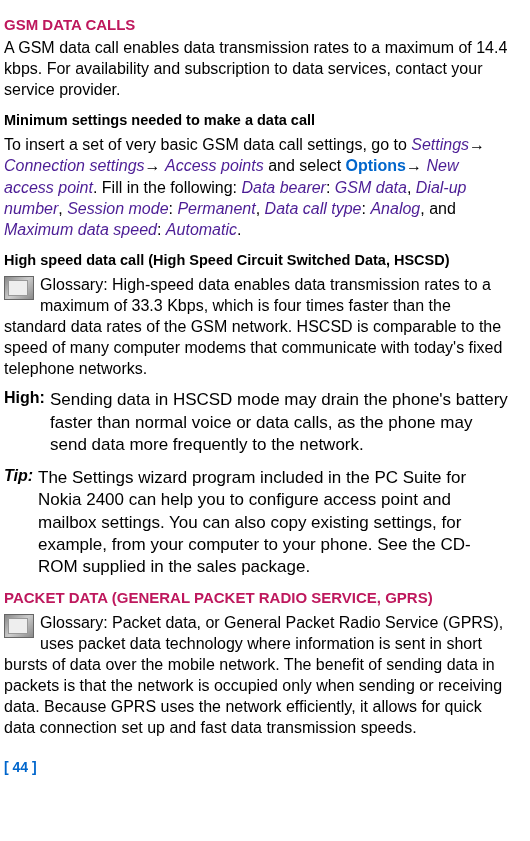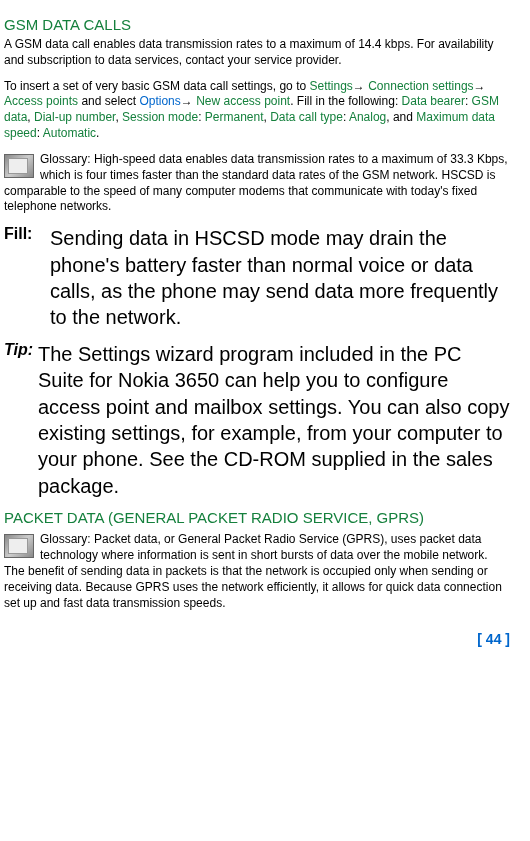--- a/index.html
+++ b/index.html
@@ -8,43 +8,44 @@
       font-family: Arial, Helvetica, sans-serif;
       background: #fff;
       width: 530px;
     }
     .page {
       padding: 16px 8px 16px 4px;
       width: 518px;
       box-sizing: border-box;
     }
     .h1 {
-      font-weight: normal;
+      font-weight: bold;
       font-size: 15px;
       margin: 0 0 4px 0;
-      color: #15803d;
+      color: #be185d;
     }
     .h2 {
       font-weight: bold;
       font-size: 14.5px;
       margin: 12px 0 6px 0;
       color: #000;
     }
     .body-text {
-      font-size: 12px;
+      font-size: 16px;
       line-height: 1.32;
       color: #000;
       margin: 0 0 10px 0;
     }
     .link-blue {
-      color: #15803d;
+      color: #4c1d95;
+      font-style: italic;
     }
     .link-blue-bold {
       color: #0066cc;
-      font-weight: normal;
+      font-weight: bold;
     }
     .arrow {
       font-style: normal;
     }
     .glossary-block {
       margin: 6px 0 10px 0;
     }
     .glossary-icon {
       float: left;
       width: 28px;
@@ -75,62 +76,64 @@
       font-weight: bold;
       flex: 0 0 46px;
     }
     .tip-label {
       font-weight: bold;
       flex: 0 0 34px;
       font-style: italic;
     }
     .note-text, .tip-text {
       flex: 1;
-      font-size: 20px;
+      font-size: 17px;
       line-height: 1.32;
     }
     .bold-inline {
       font-weight: normal;
     }
     .page-num {
-      text-align: right;
+      text-align: left;
       color: #0066cc;
       font-weight: bold;
       font-size: 14px;
       margin-top: 20px;
     }
   </style>
 </head>
 <body>
 
 <div class="page">
 
   <div class="h1">GSM DATA CALLS</div>
   <p class="body-text">A GSM data call enables data transmission rates to a maximum of 14.4 kbps. For availability and subscription to data services, contact your service provider.</p>
 
+  <div class="h2">Minimum settings needed to make a data call</div>
   <p class="body-text">
     <span>To insert a set of very basic GSM data call settings, go to </span><span class="link-blue">Settings</span><span class="arrow">→ </span><span class="link-blue">Connection settings</span><span class="arrow">→ </span><span class="link-blue">Access points</span><span> and select </span><span class="link-blue-bold">Options</span><span class="arrow">→ </span><span class="link-blue">New access point</span><span>. Fill in the following: </span><span class="link-blue">Data bearer</span><span>: </span><span class="link-blue">GSM data</span><span>, </span><span class="link-blue">Dial-up number</span><span>, </span><span class="link-blue">Session mode</span><span>: </span><span class="link-blue">Permanent</span><span>, </span><span class="link-blue">Data call type</span><span>: </span><span class="link-blue">Analog</span><span>, and </span><span class="link-blue">Maximum data speed</span><span>: </span><span class="link-blue">Automatic</span><span>.</span>
   </p>
 
+  <div class="h2">High speed data call (High Speed Circuit Switched Data, HSCSD)</div>
 
   <div class="glossary-block body-text">
     <div class="glossary-icon"></div>
     <span class="bold-inline">Glossary:</span><span> High-speed data enables data transmission rates to a maximum of 33.3 Kbps, which is four times faster than the standard data rates of the GSM network. HSCSD is comparable to the speed of many computer modems that communicate with today's fixed telephone networks.</span>
     <div class="clear"></div>
   </div>
 
 
   <div class="note-block">
-    <div class="note-label">Fill:</div>
+    <div class="note-label">High:</div>
     <div class="note-text">Sending data in HSCSD mode may drain the phone's battery faster than normal voice or data calls, as the phone may send data more frequently to the network.</div>
   </div>
 
   <div class="tip-block">
     <div class="tip-label">Tip:</div>
-    <div class="tip-text">The Settings wizard program included in the PC Suite for Nokia 3650 can help you to configure access point and mailbox settings. You can also copy existing settings, for example, from your computer to your phone. See the CD-ROM supplied in the sales package.</div>
+    <div class="tip-text">The Settings wizard program included in the PC Suite for Nokia 2400 can help you to configure access point and mailbox settings. You can also copy existing settings, for example, from your computer to your phone. See the CD-ROM supplied in the sales package.</div>
   </div>
 
   <div class="h1">PACKET DATA (GENERAL PACKET RADIO SERVICE, GPRS)</div>
 
   <div class="glossary-block body-text">
     <div class="glossary-icon"></div>
     <span class="bold-inline">Glossary:</span><span> Packet data, or General Packet Radio Service (GPRS), uses packet data technology where information is sent in short bursts of data over the mobile network. The benefit of sending data in packets is that the network is occupied only when sending or receiving data. Because GPRS uses the network efficiently, it allows for quick data connection set up and fast data transmission speeds.</span>
     <div class="clear"></div>
   </div>
 

